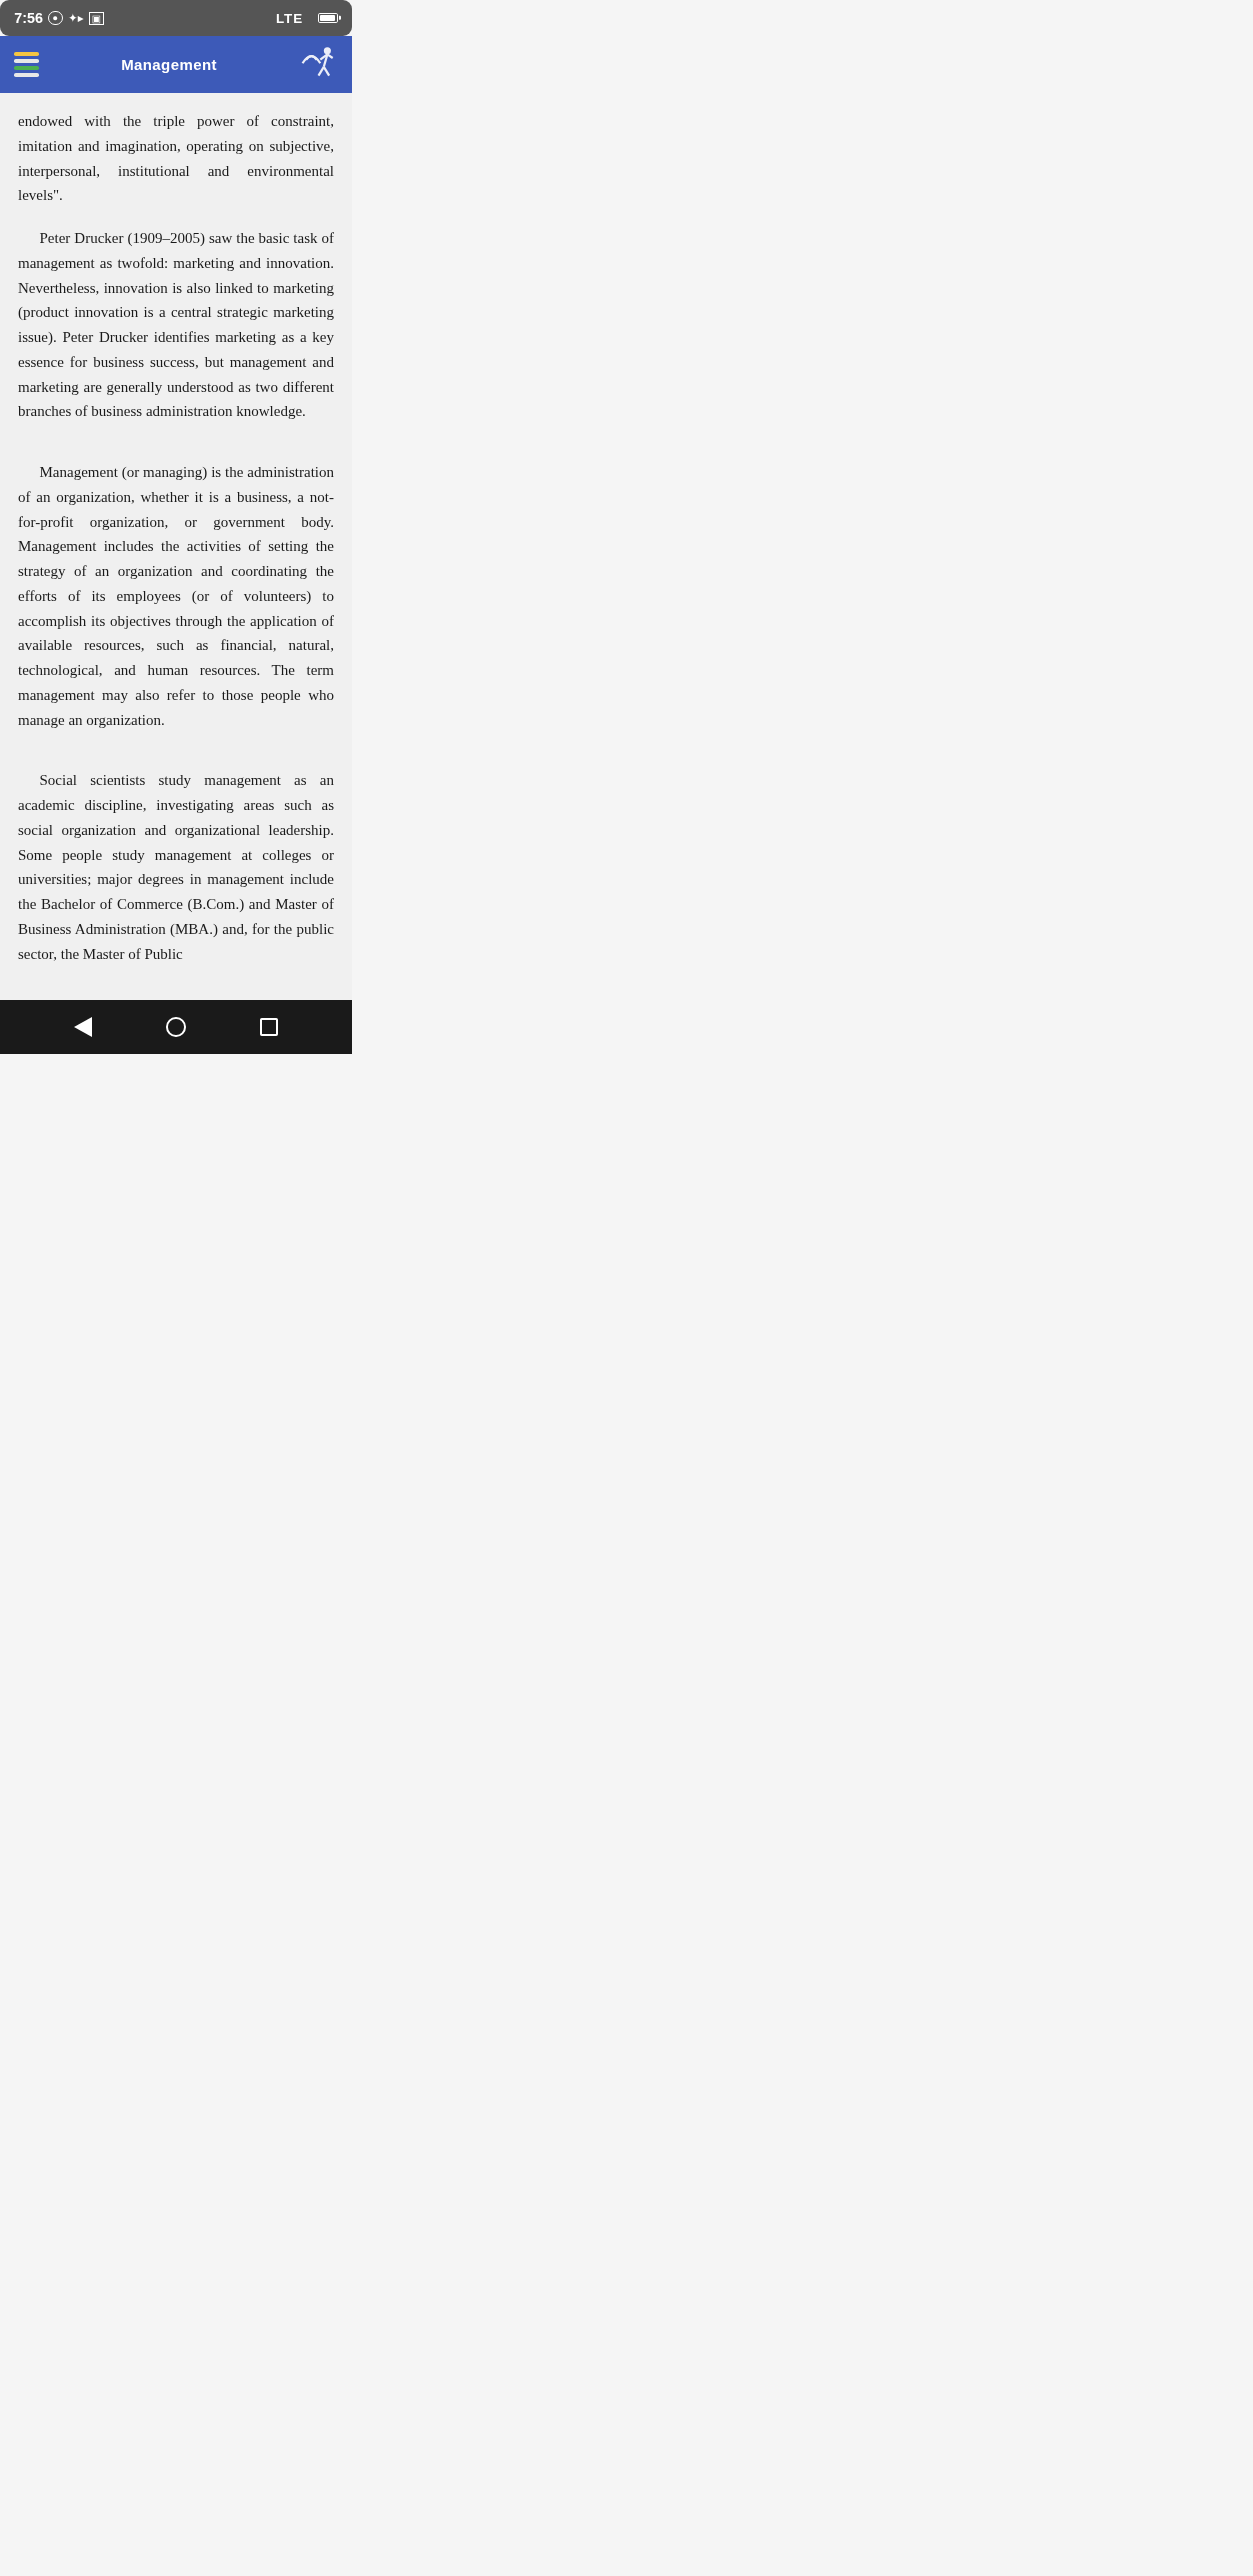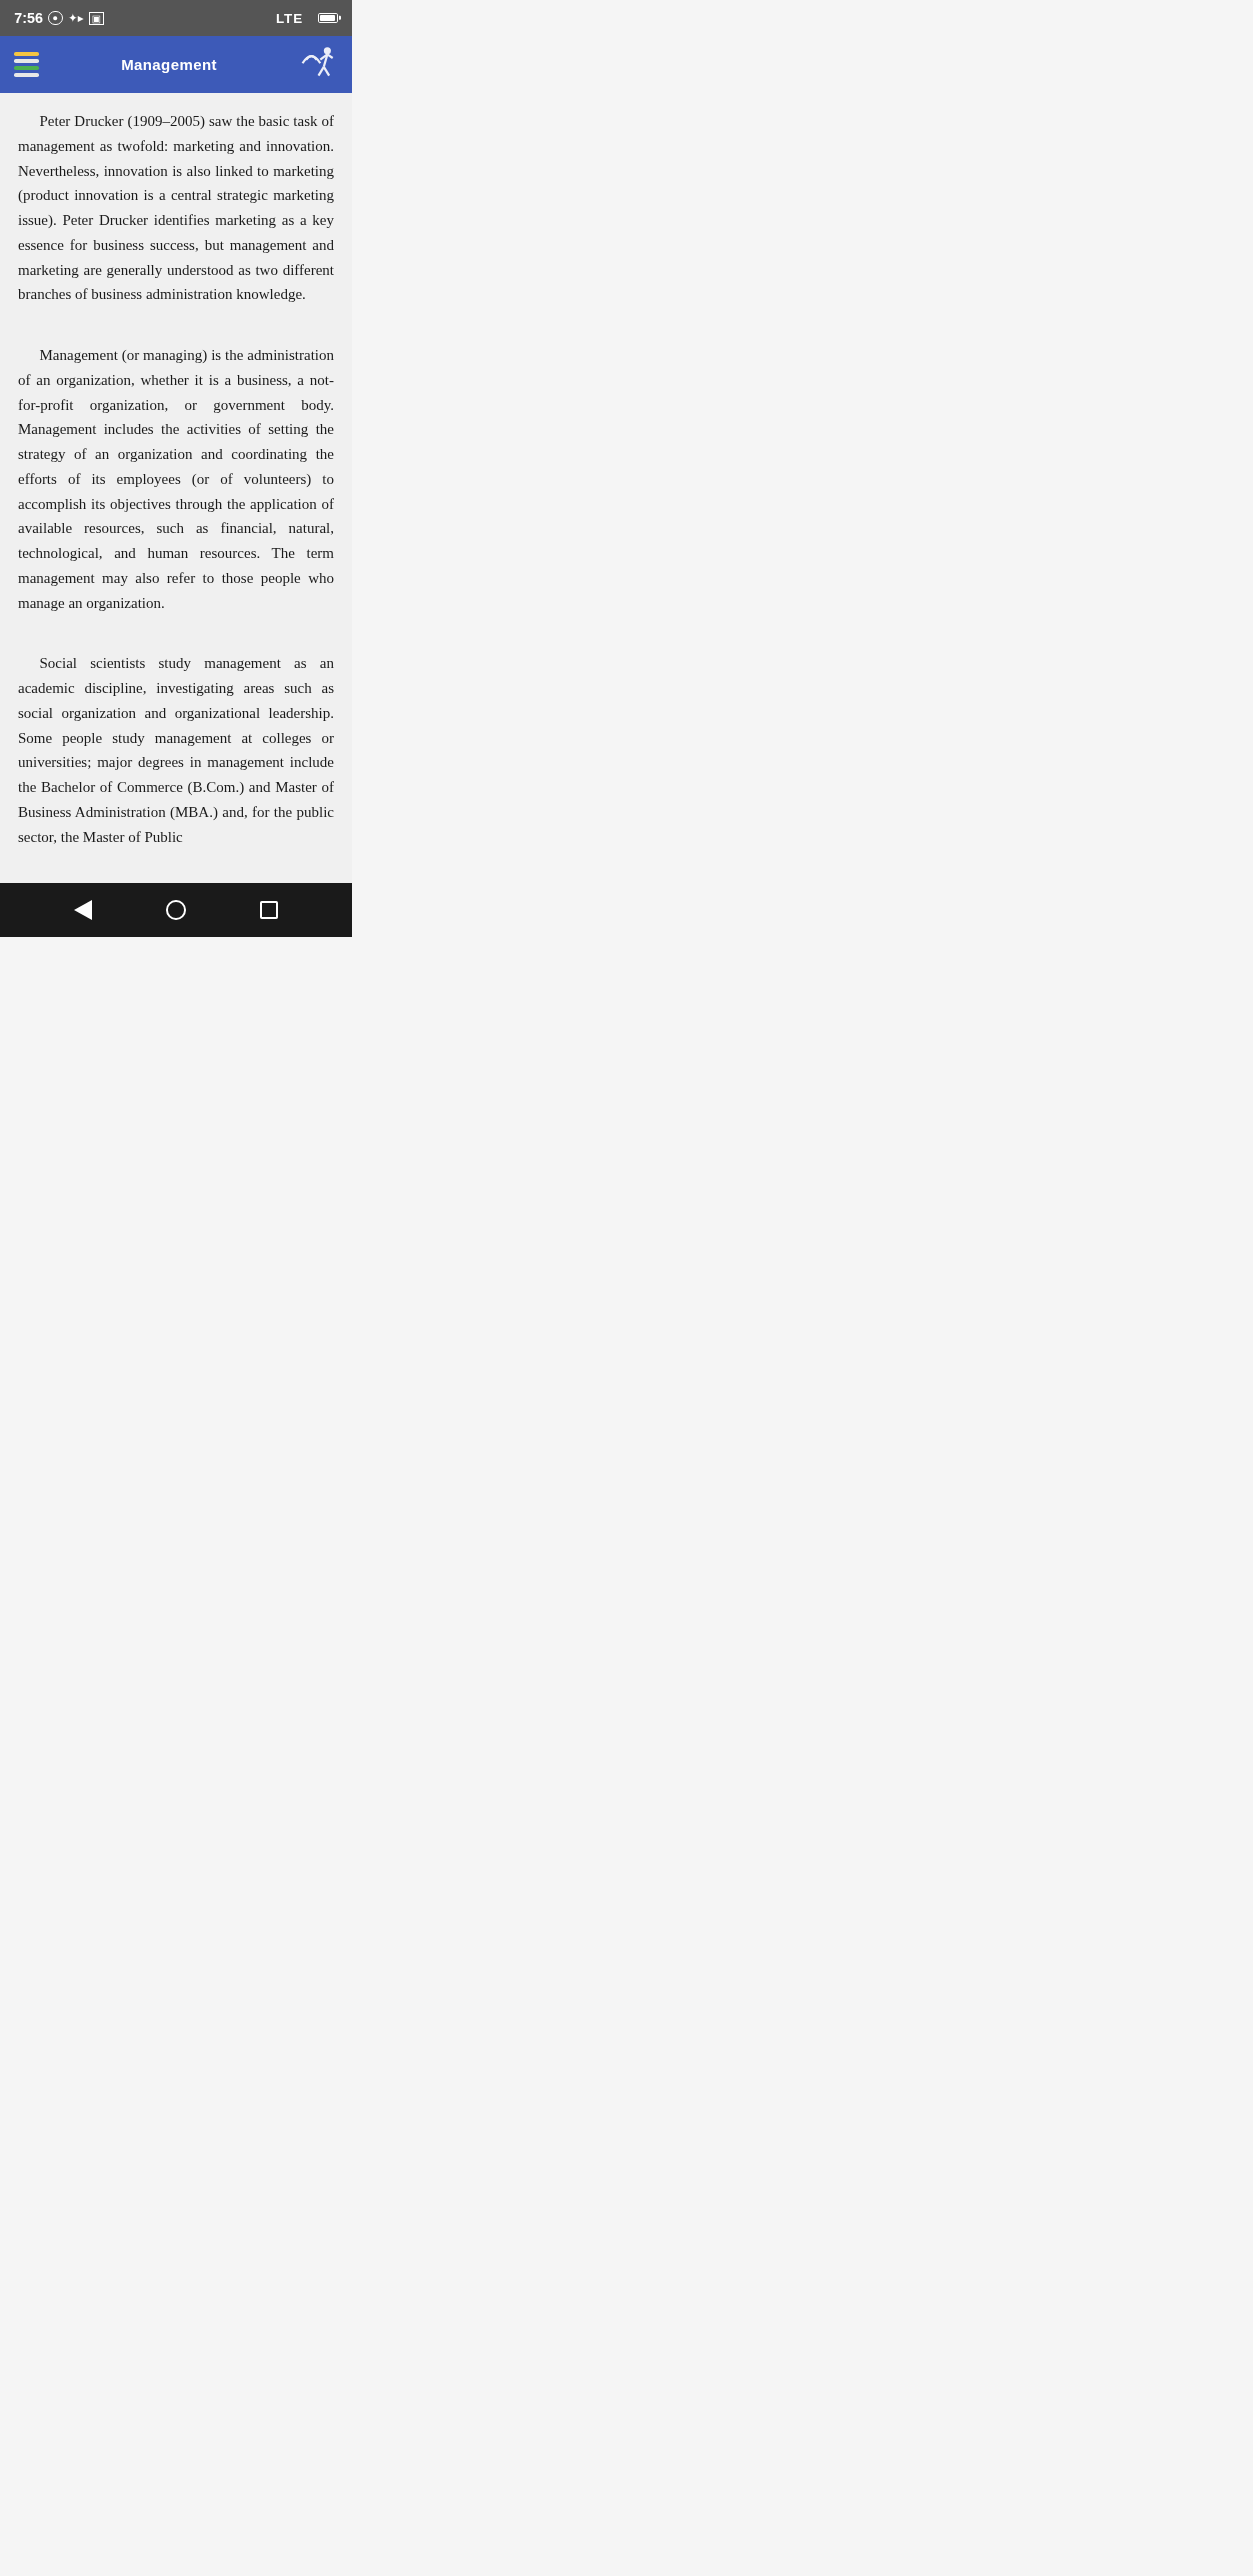--- a/index.html
+++ b/index.html
@@ -24,20 +24,21 @@
       background: #555555;
       height: 36px;
       display: flex;
       align-items: center;
       justify-content: space-between;
       padding: 0 14.3px;
       color: white;
       font-size: 13.4px;
       font-family: Arial, sans-serif;
       font-weight: 500;
+      border-radius: 9px;
     }
 
     .status-left {
       display: flex;
       align-items: center;
       gap: 5.4px;
     }
 
     .status-right {
       display: flex;
@@ -247,20 +248,23 @@
       <line x1="32" y1="14" x2="24" y2="20" stroke="white" stroke-width="2.5"></line>
       <line x1="32" y1="14" x2="38" y2="18" stroke="white" stroke-width="2.5"></line>
 
       <path d="M8 20 Q14 12 20 20" stroke="white" stroke-width="2.5" fill="none"></path>
       <path d="M4 24 Q14 8 24 24" stroke="white" stroke-width="2.5" fill="none"></path>
     </svg>
   </div>
 </div>
 
 <div class="content-area">
+  <div class="content-paragraph">
+    <span>endowed with the triple power of constraint, imitation and imagination, operating on subjective, interpersonal, institutional and environmental levels".</span>
+  </div>
   <div class="content-paragraph indent">
     <span>  Peter Drucker (1909–2005) saw the basic task of management as twofold: marketing and innovation. Nevertheless, innovation is also linked to marketing (product innovation is a central strategic marketing issue). Peter Drucker identifies marketing as a key essence for business success, but management and marketing are generally understood as two different branches of business administration knowledge.</span>
   </div>
   <div class="para-gap"></div>
   <div class="content-paragraph indent">
     <span> Management (or managing) is the administration of an organization, whether it is a business, a not-for-profit organization, or government body. Management includes the activities of setting the strategy of an organization and coordinating the efforts of its employees (or of volunteers) to accomplish its objectives through the application of available resources, such as financial, natural, technological, and human resources. The term management may also refer to those people who manage an organization.</span>
   </div>
   <div class="para-gap"></div>
   <div class="content-paragraph indent">
     <span>  Social scientists study management as an academic discipline, investigating areas such as social organization and organizational leadership. Some people study management at colleges or universities; major degrees in management include the Bachelor of Commerce (B.Com.) and Master of Business Administration (MBA.) and, for the public sector, the Master of Public</span>

